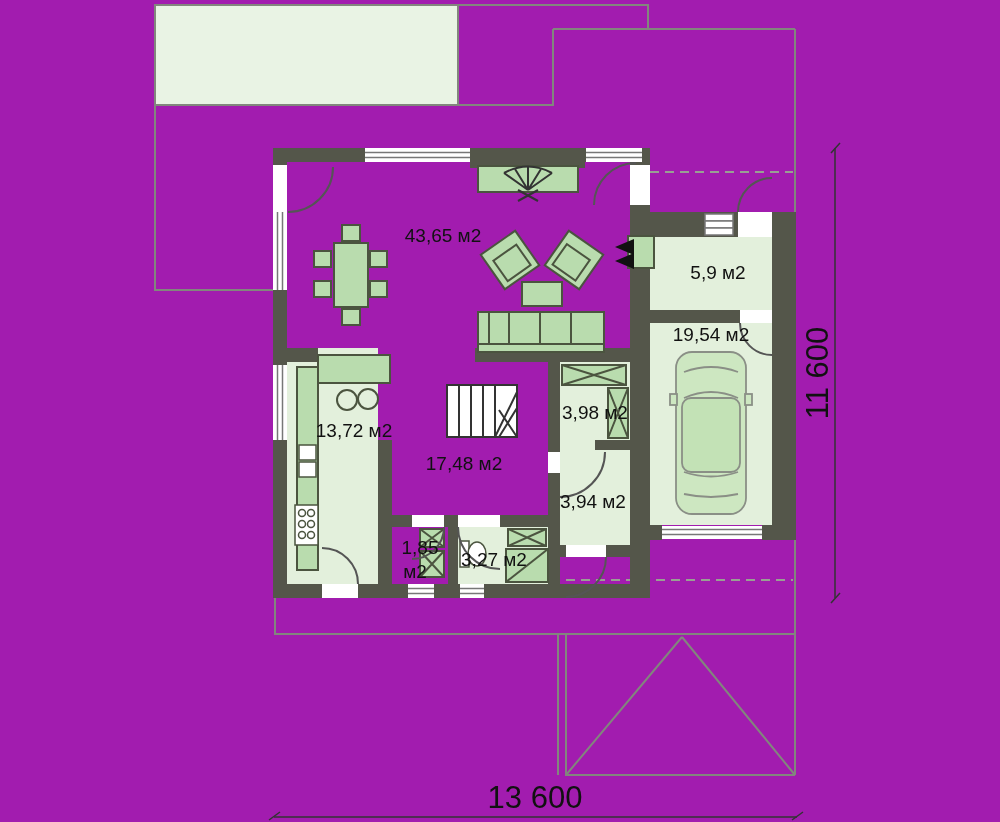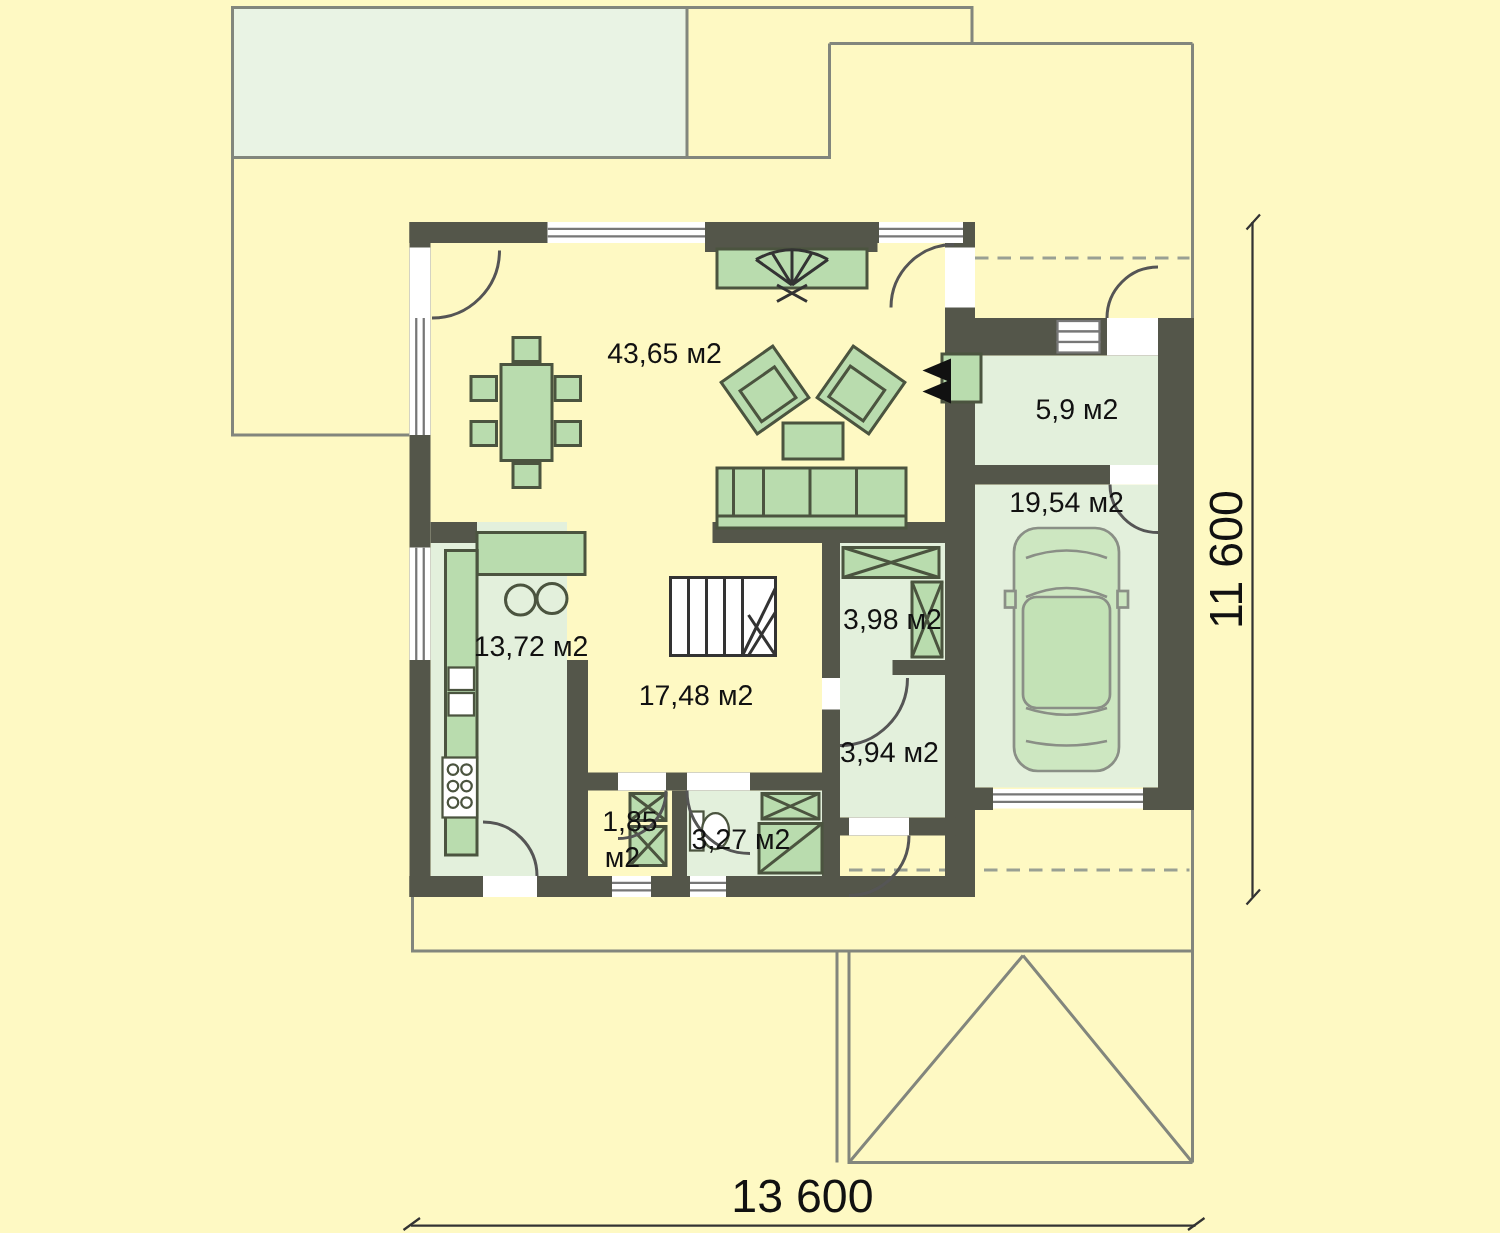--- a/index.html
+++ b/index.html
@@ -1,16 +1,16 @@
 <!DOCTYPE html>
 <html><head>
 <meta charset="utf-8">
 <style>
   html,body{margin:0;padding:0;background:#ffffff;}
-  .stage{position:relative;width:1000px;height:822px;background:#fef9c3;overflow:hidden;
+  .stage{position:relative;width:1000px;height:822px;background:#a21caf;overflow:hidden;
          font-family:"Liberation Sans", sans-serif;}
   svg{display:block}
   text{font-family:"Liberation Sans", sans-serif;fill:#111;}
   .room-label{font-size:19px;}
   .dim-label{font-size:31px;}
 </style>
 </head>
 <body>
 
 <div class="stage">

